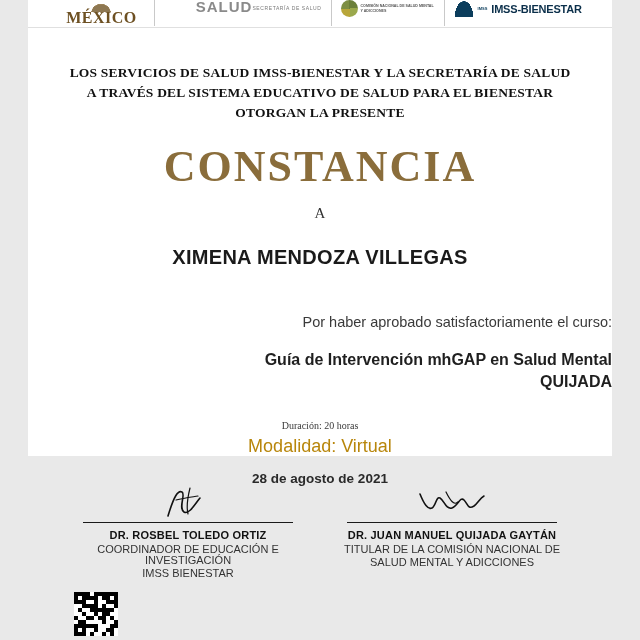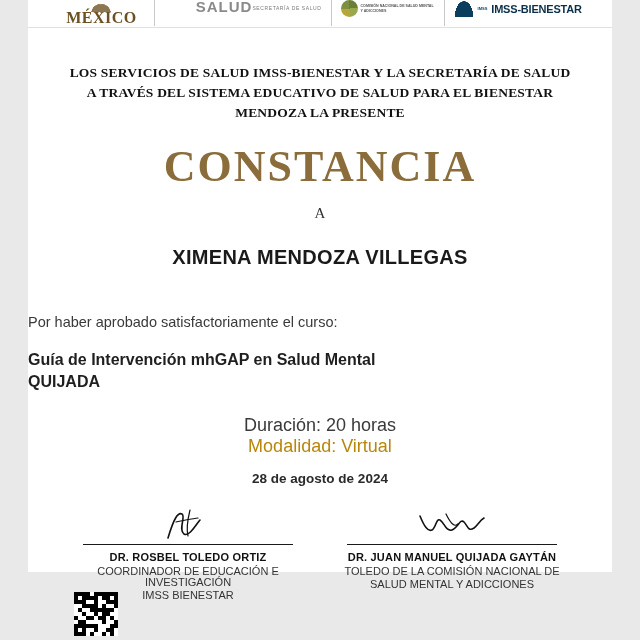--- a/index.html
+++ b/index.html
@@ -4,21 +4,21 @@
 <style>
   html,body{margin:0;padding:0;}
   body{
     width:640px;height:640px;
     background:#e9e9e9;
     font-family:"Liberation Sans", sans-serif;
     overflow:hidden;
   }
   .page{
     position:relative;
-    width:640px;height:572px;
+    width:640px;height:456px;
     background:#a3a3a3;
     box-sizing:border-box;
   }
   
   .margin-left,.margin-right{
     position:absolute;top:0;bottom:0;width:28px;background:#e9e9e9;
   }
   .margin-left{left:0;}
   .margin-right{right:0;}
   .sheet{
@@ -111,35 +111,35 @@
   }
   .recipient{
     margin-top:24px;
     text-align:center;
     font-family:"Liberation Sans", sans-serif;
     font-weight:bold;
     font-size:20px;
     letter-spacing:.3px;
     color:#1a1a1a;
   }
-  .course-block{margin-top:42px;text-align:left;color:#3a3a3a;}
+  .course-block{margin-top:42px;text-align:right;color:#3a3a3a;}
   .course-intro{font-size:14.5px;line-height:22px;}
   .course-name{
     margin-top:16px;
     font-weight:bold;font-size:16px;line-height:22px;color:#1f1f1f;
   }
   .course-name .line2{display:block;}
   .meta{margin-top:22px;text-align:center;color:#3a3a3a;}
-  .meta .duration{font-size:18px;line-height:21px;}
+  .meta .duration{font-size:10px;line-height:21px;font-family:Liberation Serif, serif;}
   .meta .modality{font-size:18px;line-height:21px;color:#b8860b;}
   .meta .date{margin-top:14px;font-size:13.5px;font-weight:bold;color:#2a2a2a;}
 
   
   .signatures{
-    position:absolute;left:40px;right:40px;top:508px;
+    position:absolute;left:40px;right:40px;top:486px;
     display:flex;justify-content:space-between;
   }
   .sig{width:240px;text-align:center;position:relative;}
   .sig .scribble{
     height:34px;display:flex;align-items:flex-end;justify-content:center;
     font-family:"Liberation Serif", serif;font-size:26px;color:#111;
   }
   .sig .scribble svg{display:block;}
   .sig .rule{height:1px;background:#1a1a1a;margin:2px auto 5px;width:210px;}
   .sig .name{font-size:11px;font-weight:bold;color:#111;letter-spacing:.2px;line-height:14px;}
@@ -191,41 +191,41 @@
         <span class="imssmark"></span>
         <span class="imsslabel">IMSS</span>
         <span class="logo-bienestar">IMSS-BIENESTAR</span>
       </div>
       <div class="header-rule"></div>
     </div>
 
     <div class="intro">
       <div>LOS SERVICIOS DE SALUD IMSS-BIENESTAR  Y LA SECRETARÍA DE SALUD</div>
       <div>A TRAVÉS DEL SISTEMA EDUCATIVO DE SALUD PARA EL BIENESTAR</div>
-      <div>MENDOZA LA PRESENTE</div>
+      <div>OTORGAN LA PRESENTE</div>
     </div>
 
     <div class="constancia">CONSTANCIA</div>
 
     <div class="a-word">A</div>
 
     <div class="recipient">XIMENA MENDOZA VILLEGAS</div>
 
     <div class="course-block">
       <div class="course-intro">Por haber aprobado satisfactoriamente el curso:</div>
       <div class="course-name">
         <span>Guía de Intervención mhGAP en Salud Mental</span>
         <span class="line2">QUIJADA</span>
       </div>
     </div>
 
     <div class="meta">
       <div class="duration">Duración: 20 horas</div>
       <div class="modality">Modalidad: Virtual</div>
-      <div class="date">28 de agosto de 2024</div>
+      <div class="date">28 de agosto de 2021</div>
     </div>
 
     <div class="signatures">
       <div class="sig">
         <div class="scribble">
           <svg width="80" height="34" viewBox="0 0 80 34" aria-hidden="true">
             <path d="M20 30 C26 10, 30 4, 34 6 C38 8, 30 22, 36 26 C41 29, 47 18, 52 12" fill="none" stroke="#111" stroke-width="1.6" stroke-linecap="round"></path>
             <path d="M28 14 C36 12, 44 11, 50 10" fill="none" stroke="#111" stroke-width="1.2" stroke-linecap="round"></path>
             <path d="M42 2 C40 10, 38 20, 40 28" fill="none" stroke="#111" stroke-width="1.2" stroke-linecap="round"></path>
           </svg>
@@ -238,21 +238,21 @@
 
       <div class="sig">
         <div class="scribble">
           <svg width="100" height="34" viewBox="0 0 100 34" aria-hidden="true">
             <path d="M18 8 C22 18, 26 24, 30 22 C34 20, 34 10, 38 12 C42 14, 44 24, 50 22 C56 20, 58 10, 62 14 C66 18, 66 24, 72 20 C76 17, 78 12, 82 10" fill="none" stroke="#111" stroke-width="1.6" stroke-linecap="round" stroke-linejoin="round"></path>
             <path d="M44 6 C48 14, 52 20, 56 16" fill="none" stroke="#111" stroke-width="1.2" stroke-linecap="round"></path>
           </svg>
         </div>
         <div class="rule"></div>
         <div class="name">DR. JUAN MANUEL QUIJADA GAYTÁN</div>
-        <div class="role">TOLEDO DE LA COMISIÓN NACIONAL DE</div>
+        <div class="role">TITULAR DE LA COMISIÓN NACIONAL DE</div>
         <div class="role">SALUD MENTAL Y ADICCIONES</div>
       </div>
     </div>
 
     <div class="qr">
       <div class="grid" id="qr-grid">
           <i class="on"></i>
           <i class="on"></i>
           <i class="on"></i>
           <i class="on"></i>

